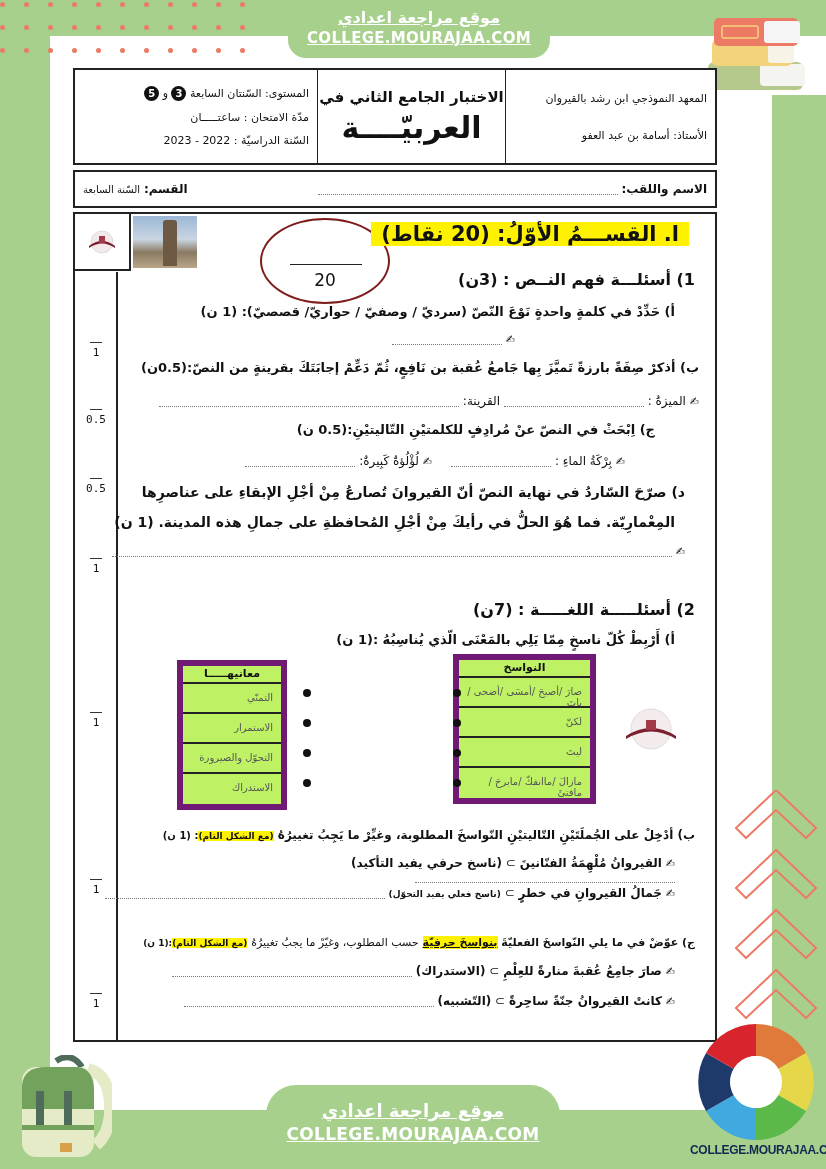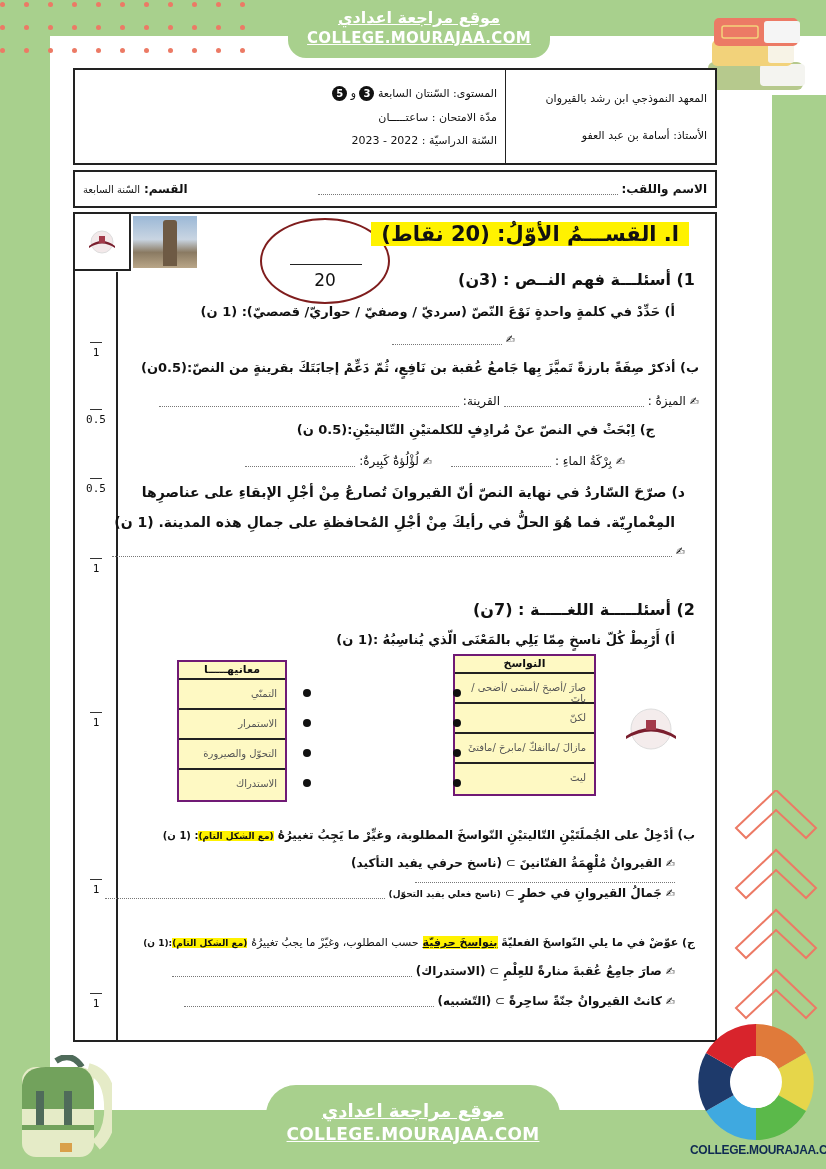--- a/index.html
+++ b/index.html
@@ -76,21 +76,21 @@
   .rtl { direction: rtl; text-align: right; position: absolute; }
   .sec-title { right: 26px; top: 8px; font-size: 21px; font-weight: bold; background: #fff200; padding: 0 10px; }
   .h2 { font-size: 16px; font-weight: bold; }
   .q { font-size: 13px; font-weight: bold; }
   .ans { font-size: 12px; }
   .dotted { display: inline-block; border-bottom: 1px dotted #777; height: 10px; vertical-align: middle; }
   .hl { background: #fff200; font-size: 9px; margin-top: 20px; }
   .ul { text-decoration: underline; text-align: right; }
 
   
-  .mtable { position: absolute; border: 2px solid #701a75; background: #fef9c3; direction: rtl; }
+  .mtable { position: absolute; border: 6px solid #701a75; background: #bef264; direction: rtl; }
   .mtable .mh { height: 18px; border-bottom: 2px solid #222; font-size: 11px; font-weight: bold; text-align: center; line-height: 16px; }
   .mtable .mr { height: 30px; border-bottom: 2px solid #222; font-size: 10px; color: #555; padding: 8px 8px 0; }
   .mtable .mr:last-child { border-bottom: none; }
   .bullet { position: absolute; width: 8px; height: 8px; border-radius: 50%; background: #111; }
 
   .decor-books { position: absolute; left: 700px; top: 10px; }
   .decor-bag { position: absolute; left: 16px; top: 1055px; }
   .decor-wheel { position: absolute; left: 696px; top: 1022px; }
   .wheel-label { position: absolute; left: 690px; top: 1143px; width: 134px; text-align: center; font-size: 12px;
     font-weight: bold; color: #0f2a52; font-family: "Liberation Sans", sans-serif; letter-spacing: -0.3px; }
@@ -153,20 +153,24 @@
   <rect x="14" y="8" width="84" height="28" rx="5" fill="#ec7a65"></rect>
   <rect x="64" y="11" width="36" height="22" rx="3" fill="#f5f5f5"></rect>
   <rect x="22" y="16" width="36" height="12" rx="2" fill="none" stroke="#f4d37b" stroke-width="1.5"></rect>
 </svg>
 
 <div class="hdr">
   <div class="hdr-cell hdr-school">
     <div>المعهد النموذجي ابن رشد بالقيروان</div>
     <div>الأستاذ: أسامة بن عبد العفو</div>
   </div>
+  <div class="hdr-cell hdr-title">
+    <div class="t1">الاختبار الجامع الثاني في</div>
+    <div class="t2">العربيّــــة</div>
+  </div>
   <div class="hdr-cell hdr-info">
     <div>
       <span>المستوى: السّنتان السابعة</span>
       <span class="badge-num">3</span>
       <span>و</span>
       <span class="badge-num">5</span>
     </div>
     <div>مدّة الامتحان : ساعتـــــان</div>
     <div>السّنة الدراسيّة : 2022 - 2023</div>
   </div>
@@ -247,22 +251,22 @@
     <span class="dotted" style="width:560px"></span>
   </div>
 
   <div class="rtl h2" style="right:20px;top:386px">2) أسئلـــــة اللغـــــة : (7ن)</div>
   <div class="rtl q" style="right:40px;top:418px">أ)  أَرْبِطْ كُلّ ناسخٍ مِمّا يَلِي بالمَعْنَى الّذي يُناسِبُهُ :(1 ن)</div>
 
   <div class="mtable" style="left:378px;top:440px;width:143px">
     <div class="mh">النواسخ</div>
     <div class="mr">صارَ /أصبحَ /أمسَى /أضحى /باتَ</div>
     <div class="mr">لكنّ</div>
+    <div class="mr">ليتَ</div>
     <div class="mr">مازالَ /ماانفكّ /مابرحَ /مافتئَ</div>
-    <div class="mr">ليتَ</div>
   </div>
   <div class="mtable" style="left:102px;top:446px;width:110px">
     <div class="mh">معانيهـــــا</div>
     <div class="mr">التمنّي</div>
     <div class="mr">الاستمرار</div>
     <div class="mr">التحوّل والصيرورة</div>
     <div class="mr">الاستدراك</div>
   </div>
   <span class="bullet" style="left:228px;top:475px"></span>
   <span class="bullet" style="left:228px;top:505px"></span>

